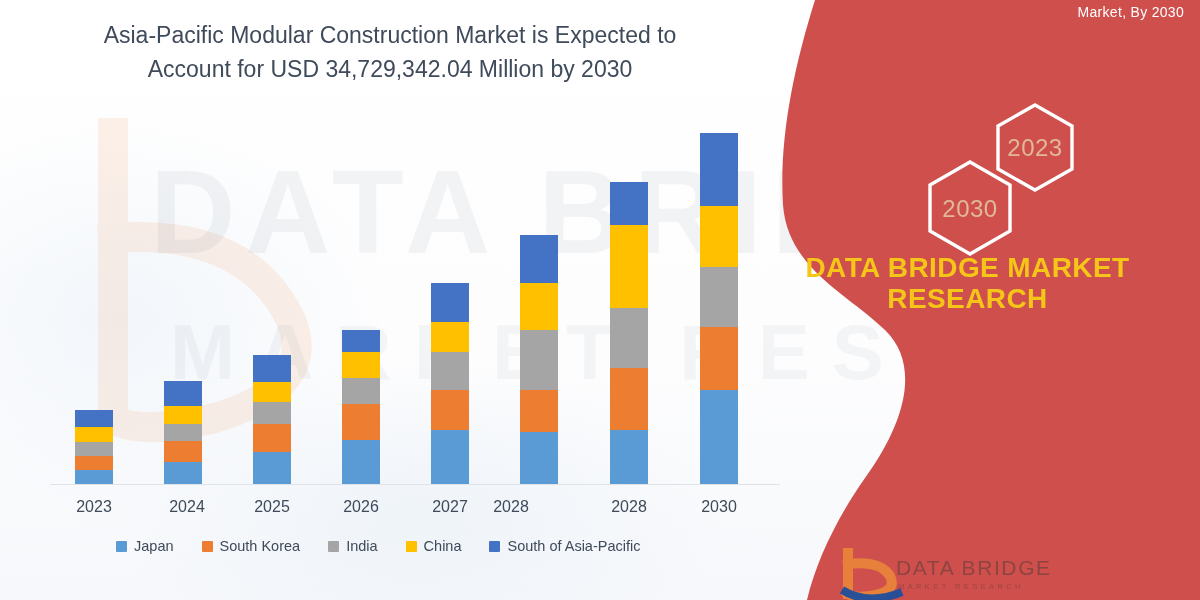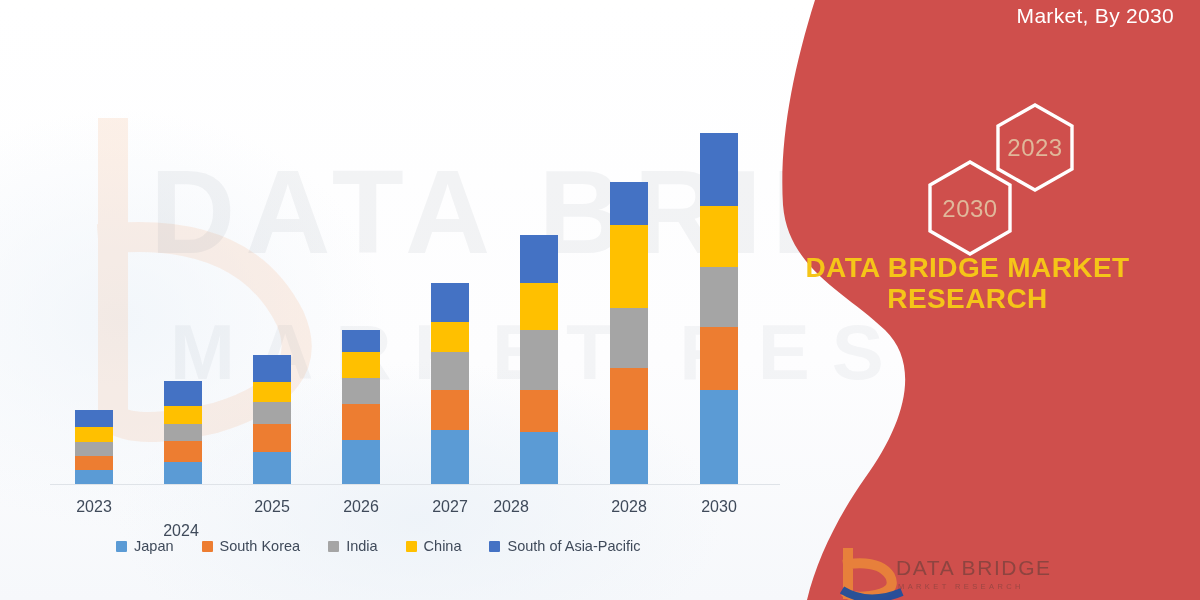--- a/index.html
+++ b/index.html
@@ -28,22 +28,22 @@
     line-height:125px;white-space:nowrap;
     font-family:"Liberation Sans", sans-serif;
     user-select:none;
   }
   .wm-text.l2{top:290px;left:170px;font-size:78px;letter-spacing:22px;color:rgba(120,125,135,.07);}
 
   
   .redpanel{position:absolute;left:735px;top:0;width:465px;height:600px;}
 
   .panel-title{
-    position:absolute;right:26px;top:4px;
-    color:#ffffff;font-size:21px;font-weight:400;letter-spacing:.3px;
+    position:absolute;right:16px;top:4px;
+    color:#ffffff;font-size:14px;font-weight:400;letter-spacing:.3px;
     white-space:nowrap;
   }
   .hexwrap{position:absolute;left:0;top:0;width:465px;height:600px;pointer-events:none;}
   .hex-label{
     position:absolute;color:#e0b89a;font-size:24px;font-weight:400;letter-spacing:.5px;
   }
   .brand{
     position:absolute;left:0;top:252px;width:465px;text-align:center;
     color:#F5C518;font-size:28px;font-weight:700;letter-spacing:.4px;line-height:31px;
   }
@@ -87,20 +87,24 @@
 
   <div class="bg-wash"></div>
 
   <svg class="wm-b" viewBox="0 0 255 330">
     <path d="M18 10 L18 300 M18 120 Q 150 110 195 200 Q 225 268 120 300 Q 40 318 18 300" fill="none" stroke="#F3A06A" stroke-opacity="0.28" stroke-width="30" stroke-linecap="square"></path>
   </svg>
 
   <div class="wm-text">DATA BRIDGE</div>
   <div class="wm-text l2">MARKET RESEARCH</div>
 
+  <div class="chart-title">
+    <span>Asia-Pacific Modular Construction Market is Expected to</span><br>
+    <span>Account for USD 34,729,342.04 Million by 2030</span>
+  </div>
 
   <div class="plot">
     <div class="baseline"></div>
     <div id="bars-host">
         <div class="bar" style="left: 75px; width: 38px; height: 74px; bottom: 116px;">
           <div class="seg" style="height: 17px; background: rgb(68, 114, 196);"></div>
           <div class="seg" style="height: 15px; background: rgb(255, 192, 0);"></div>
           <div class="seg" style="height: 14px; background: rgb(165, 165, 165);"></div>
           <div class="seg" style="height: 14px; background: rgb(237, 125, 49);"></div>
           <div class="seg" style="height: 14px; background: rgb(91, 155, 213);"></div>
@@ -150,21 +154,21 @@
         <div class="bar" style="left: 700px; width: 38px; height: 351px; bottom: 116px;">
           <div class="seg" style="height: 73px; background: rgb(68, 114, 196);"></div>
           <div class="seg" style="height: 61px; background: rgb(255, 192, 0);"></div>
           <div class="seg" style="height: 60px; background: rgb(165, 165, 165);"></div>
           <div class="seg" style="height: 63px; background: rgb(237, 125, 49);"></div>
           <div class="seg" style="height: 94px; background: rgb(91, 155, 213);"></div>
         </div>
       </div>
     <div id="xlabels-host">
         <div class="xlabel" style="left: 49px;">2023</div>
-        <div class="xlabel" style="left: 136px; margin-top: 24px;">2024</div>
+        <div class="xlabel" style="left: 142px;">2024</div>
         <div class="xlabel" style="left: 227px;">2025</div>
         <div class="xlabel" style="left: 316px;">2026</div>
         <div class="xlabel" style="left: 405px;">2027</div>
         <div class="xlabel" style="left: 466px;">2028</div>
         <div class="xlabel" style="left: 584px;">2028</div>
         <div class="xlabel" style="left: 674px;">2030</div>
       </div>
   </div>
 
   <div class="legend" id="legend-host">

